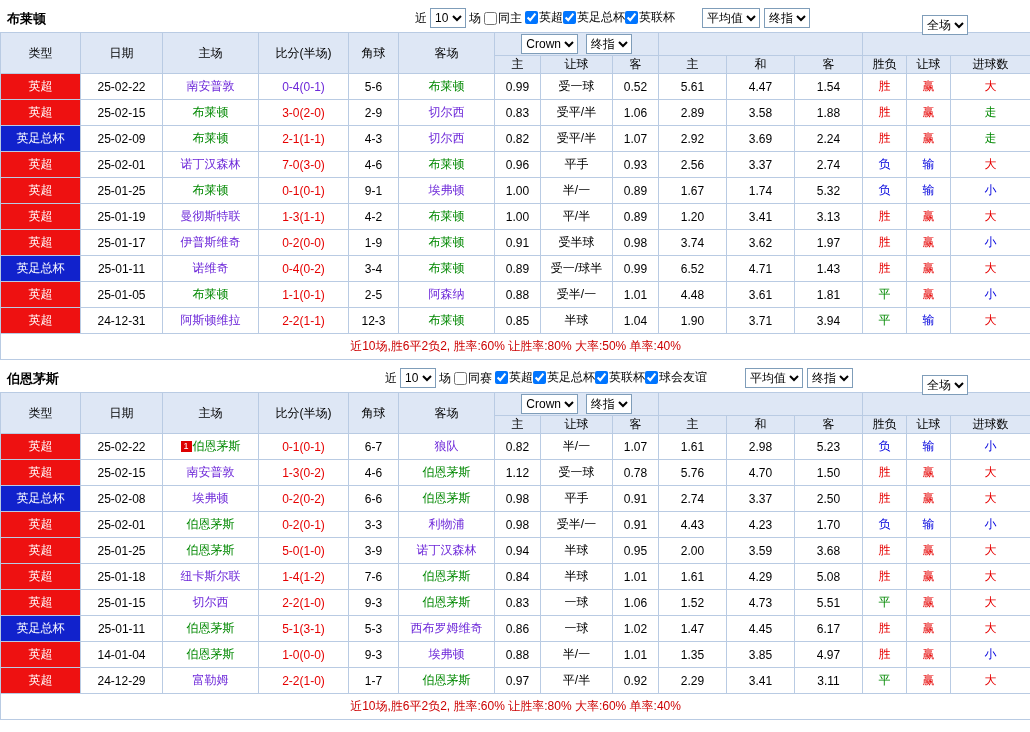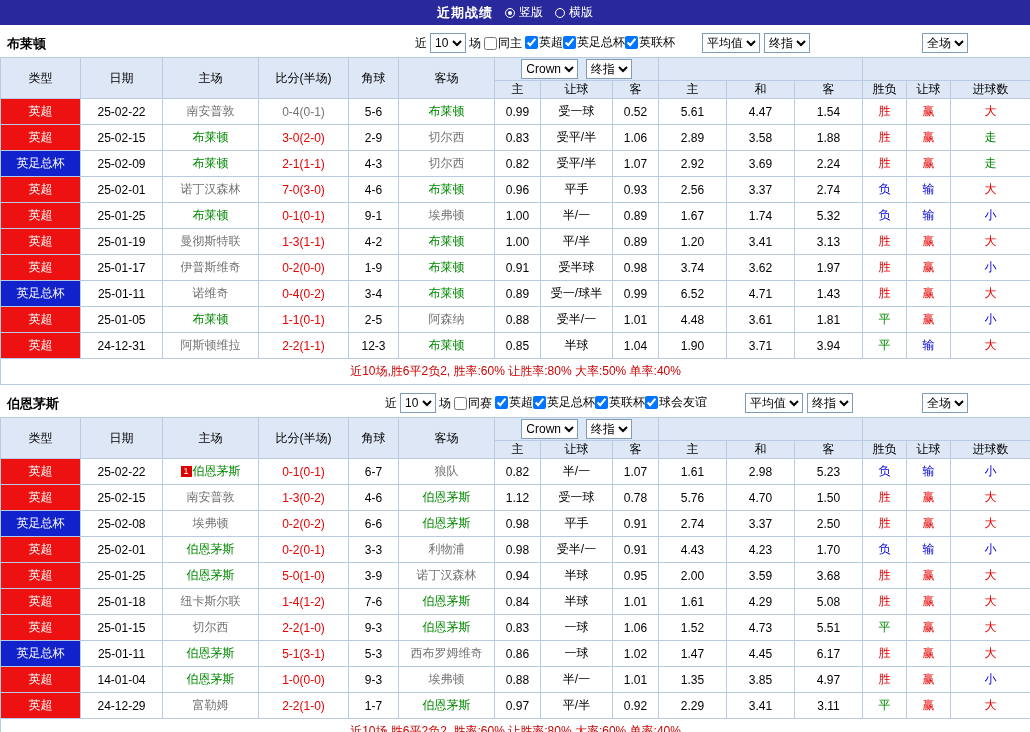--- a/index.html
+++ b/index.html
@@ -17,56 +17,45 @@
   .radio-o.on::after{content:""; position:absolute; left:2px; top:2px; right:2px; bottom:2px; background:#fff; border-radius:50%;}
   .section{margin-top:5px;}
   .section-bar{height:27px; background:#fff; position:relative; font-size:12px;}
   .team-name{position:absolute; left:7px; top:5px; font-weight:bold; font-size:13px;}
   .flt{position:absolute; top:3px; display:inline-flex; align-items:center; gap:3px; white-space:nowrap;}
   .sec-brighton .flt{left:415px;}
   .sec-bournemouth .flt{left:385px;}
   .avg-grp{position:absolute; top:3px; display:inline-flex; gap:4px;}
   .sec-brighton .avg-grp{left:702px;}
   .sec-bournemouth .avg-grp{left:745px;}
-  .full-grp{position:absolute; top:3px; left:922px;}
+  .full-grp{position:absolute; top:10px; left:922px;}
   .chk{display:inline-flex; align-items:center; gap:1px; cursor:pointer;}
   .chk input{width:13px; height:13px; margin:0;}
   .sel{height:20px; font-size:12px; font-family:inherit; border:1px solid #7f9db9; background:#fff; padding:0;}
   table.grid{width:1030px; table-layout:fixed; border-collapse:collapse;}
   table.grid th, table.grid td{border:1px solid var(--grid); text-align:center; padding:0; height:26px; white-space:nowrap; overflow:hidden; font-weight:normal; font-size:12px;}
   table.grid thead th{background:var(--header-bg);}
   table.grid thead tr.h1 th{height:23px;}
   table.grid thead tr.h2 th{height:18px;}
   td.type{color:#fff;}
   td.bg-red{background:var(--type-red);}
   td.bg-blue{background:var(--type-blue);}
   .c-red{color:var(--t-red);}
   .c-blue{color:var(--t-blue);}
   .c-green{color:var(--t-green);}
-  .c-black{color:#737373;}
+  .c-black{color:#6d28d9;}
   td.summary{height:23px; color:var(--summary); background:#fff;}
   .badge{display:inline-block; background:#d00; color:#fff; font-size:9px; line-height:11px; width:11px; height:11px; margin-right:1px; vertical-align:1px;}
   .ddcell .sel{margin:0 2px;}
 </style>
 </head>
 <body>
 
 <div class="page">
 
-  <div class="topbar">
-    <span class="title">近期战绩</span>
-    <span class="radio-wrap">
-      <span class="radio-o on"></span>
-      <span>竖版</span>
-    </span>
-    <span class="radio-wrap">
-      <span class="radio-o"></span>
-      <span>横版</span>
-    </span>
-  </div>
 
   <div class="section sec-brighton">
     <div class="section-bar">
       <span class="team-name">布莱顿</span>
       <span class="flt">
         <span>近</span>
         <select class="sel"><option>10</option></select>
         <span>场</span>
         <label class="chk">
           <input type="checkbox" style="">

